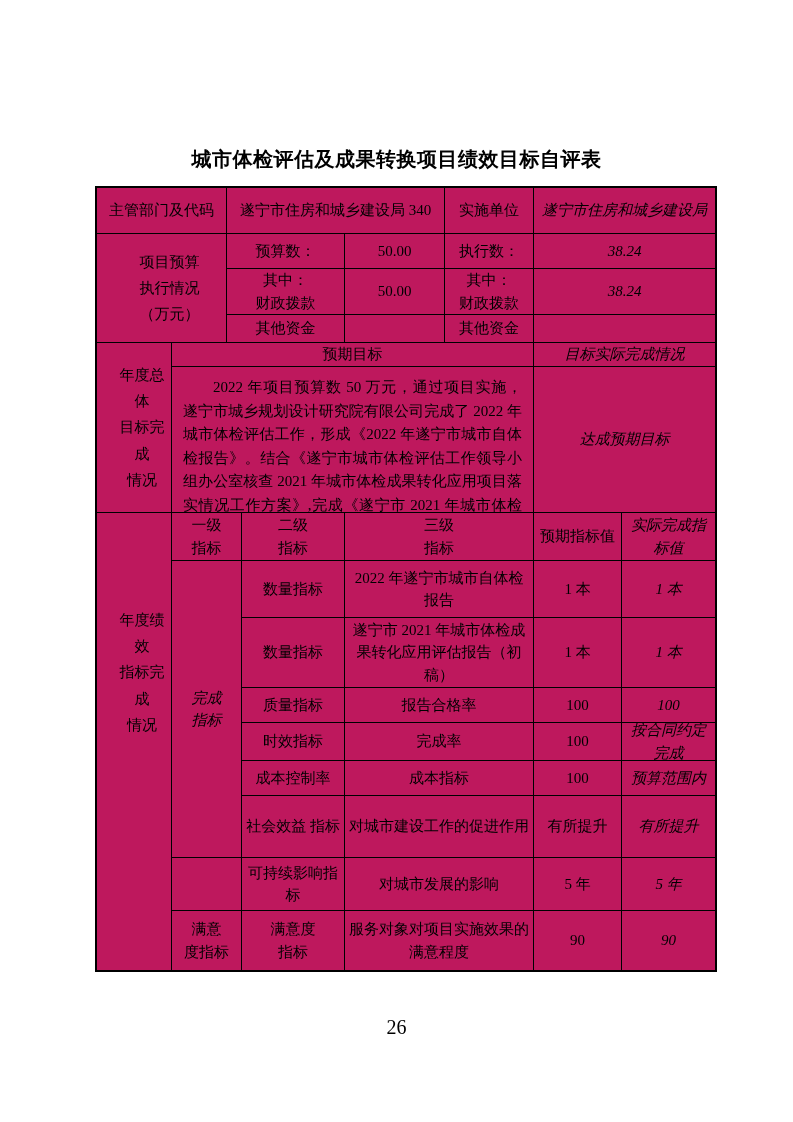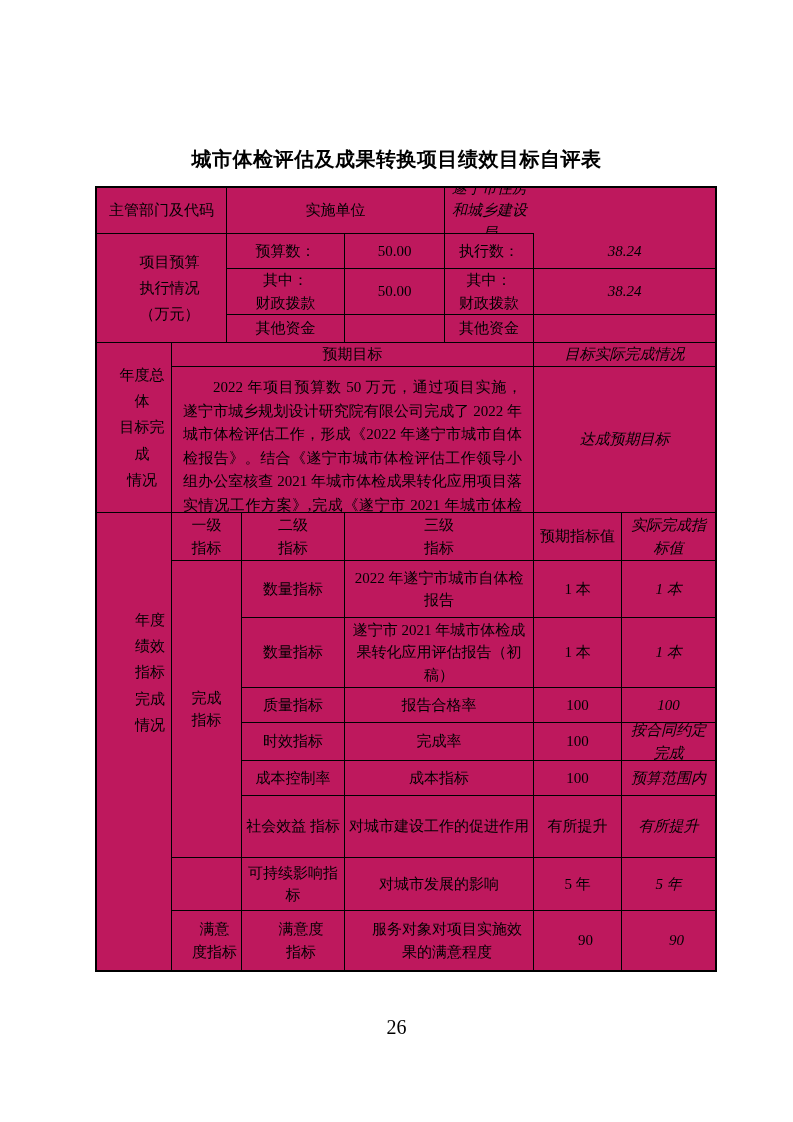--- a/index.html
+++ b/index.html
@@ -24,21 +24,21 @@
   .s4 { grid-template-columns:75px 70px 103px 189px 88px 1fr;
         grid-template-rows:48px 57px 70px 35px 38px 35px 62px 53px 59px; }
   .c {
     box-sizing:border-box;
     border-right:1px solid #000; border-bottom:1px solid #000;
     display:flex; align-items:center; justify-content:center;
     text-align:center; font-size:15px; line-height:1.5;
     white-space:pre-line; padding:2px 4px; overflow:hidden;
   }
   .nr { border-right:none;font-style:italic; }
-  .nb { border-bottom:none;margin-left:16px; }
+  .nb { border-bottom:none; }
   .vhead { line-height:1.75;padding-left:20px; }
   .para {
     display:block; text-align:justify; text-indent:2em;
     padding:9px 11px 4px 11px; line-height:23.5px; white-space:normal;
   }
   .a4 { padding-bottom:140px; }  
   .pageno {
     position:absolute; left:0; top:1016px; width:100%;
     text-align:center; font-size:20px;
   }
@@ -47,20 +47,21 @@
 <body>
 
 <div class="page">
 
   <div class="title">城市体检评估及成果转换项目绩效目标自评表</div>
 
   <div class="tbl">
 
     <div class="sec s1">
       <div class="c">主管部门及代码</div>
+      <div class="c">遂宁市住房和城乡建设局 340</div>
       <div class="c">实施单位</div>
       <div class="c nr">遂宁市住房和城乡建设局</div>
     </div>
 
     <div class="sec s2">
       <div class="c vhead" style="grid-column:1; grid-row:1/4;">项目预算
 执行情况
 （万元）</div>
 
       <div class="c">预算数：</div>
@@ -99,21 +100,21 @@
       <div class="c">一级
 指标</div>
       <div class="c">二级
 指标</div>
       <div class="c">三级
 指标</div>
       <div class="c">预期指标值</div>
       <div class="c nr">实际完成指
 标值</div>
 
-      <div class="c" style="grid-column:2; grid-row:2/8;">完成
+      <div class="c" style="grid-column:2; grid-row:2/8;font-style:italic;">完成
 指标</div>
 
       <div class="c">数量指标</div>
       <div class="c">2022 年遂宁市城市自体检报告</div>
       <div class="c">1 本</div>
       <div class="c nr">1 本</div>
 
       <div class="c">数量指标</div>
       <div class="c">遂宁市 2021 年城市体检成果转化应用评估报告（初稿）</div>
       <div class="c">1 本</div>

